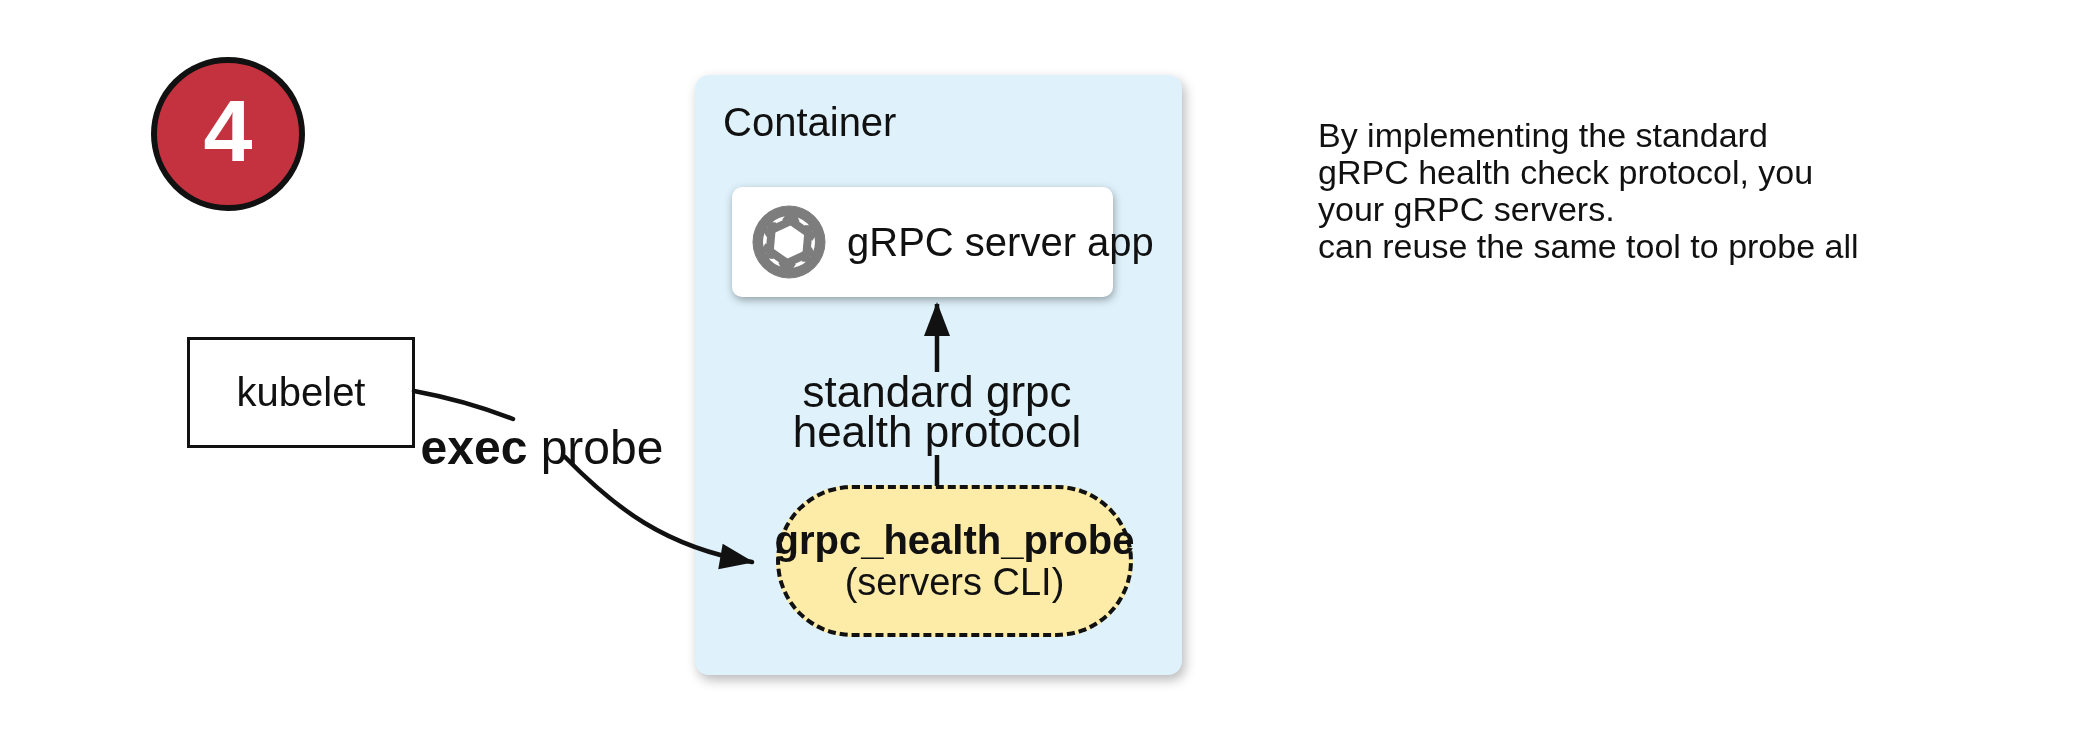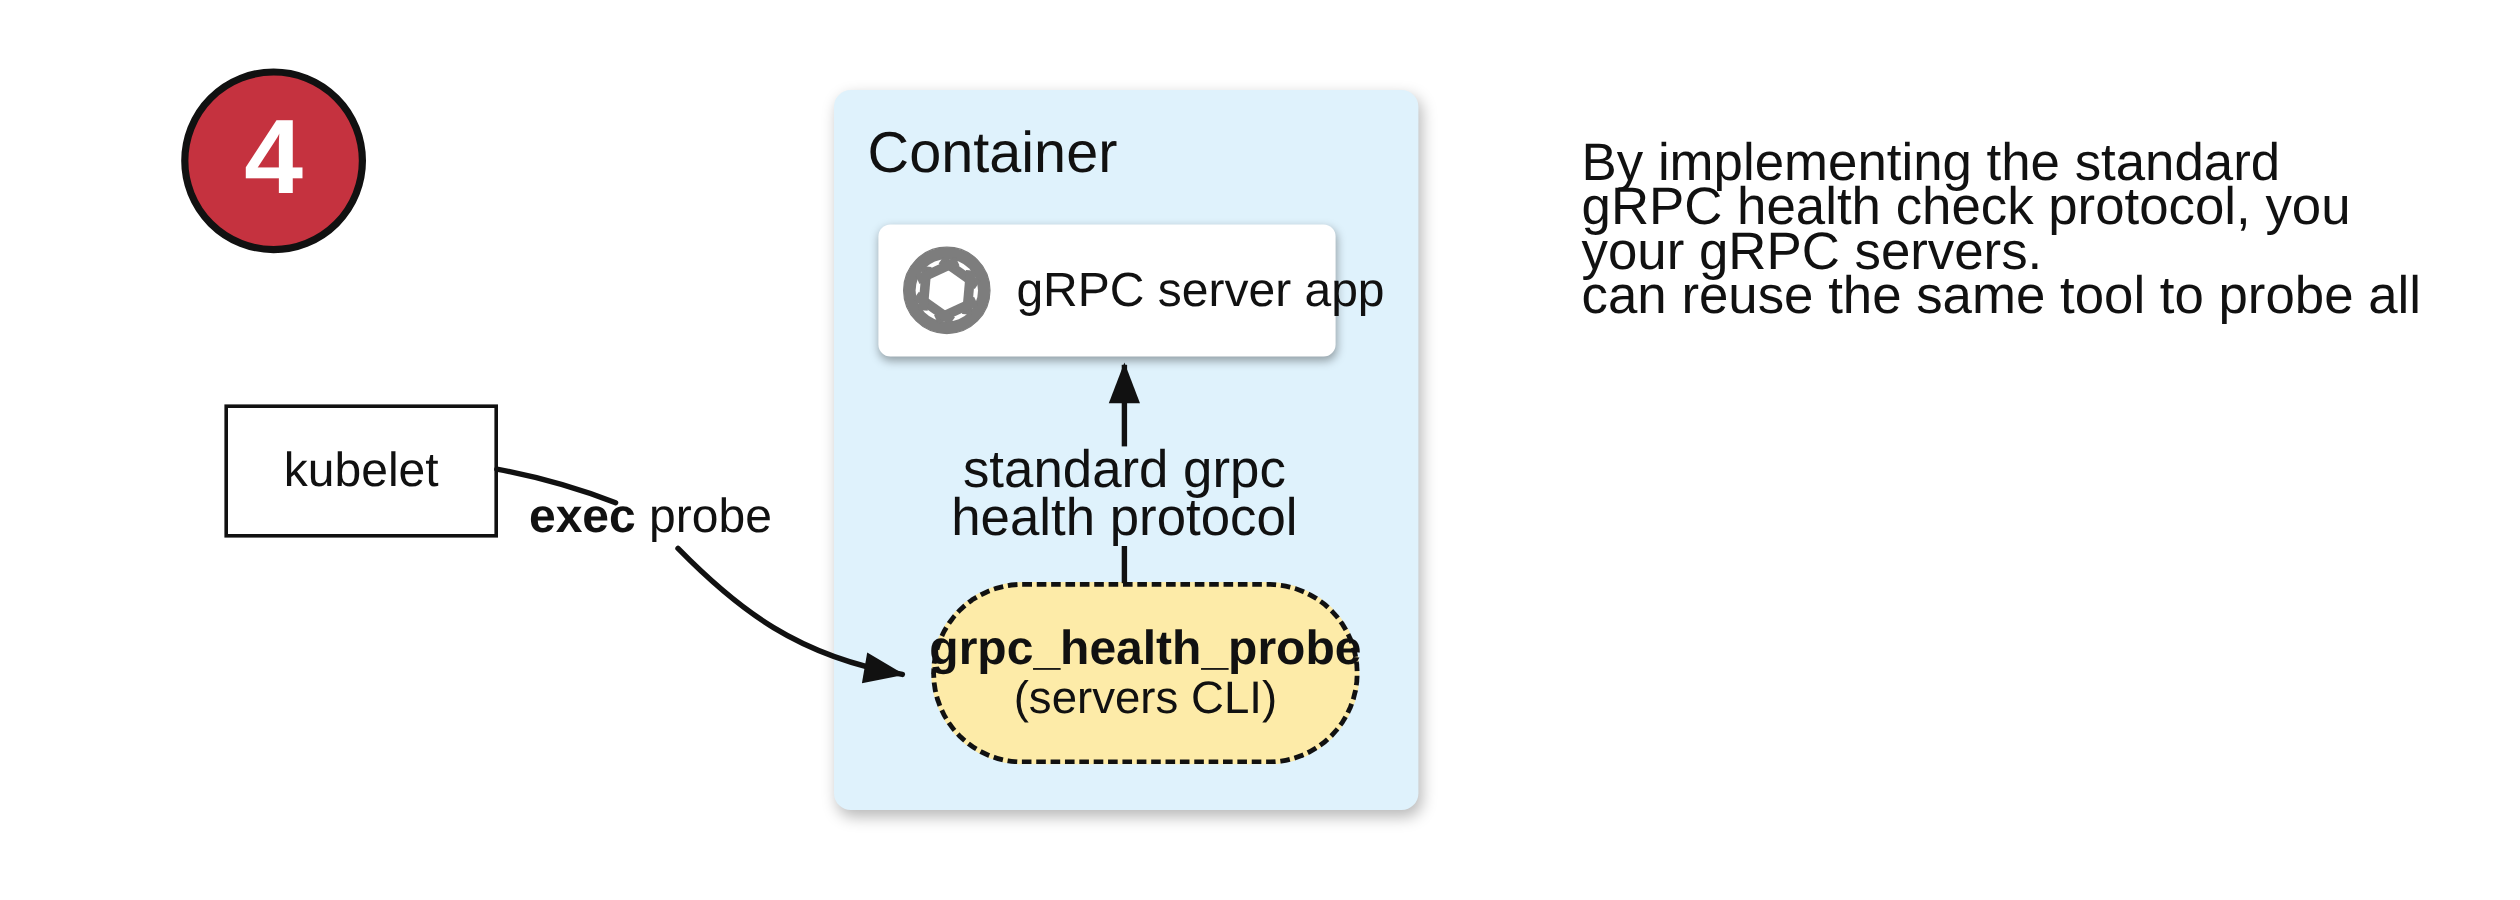--- a/index.html
+++ b/index.html
@@ -34,21 +34,21 @@
   }
 
   
   .container-box{
     left:695px; top:75px; width:487px; height:600px;
     background:var(--container-blue);
     border-radius:14px;
     box-shadow:3px 5px 12px rgba(0,0,0,0.28);
   }
   .container-title{
-    left:723px; top:100px; font-size:48px;
+    left:723px; top:100px; font-size:40px;
   }
 
   
   .server-box{
     left:732px; top:187px; width:381px; height:110px;
     background:#fff; border-radius:10px;
     box-shadow:1px 3px 8px rgba(0,0,0,0.35);
     display:flex; align-items:center;
     padding-left:20px; box-sizing:border-box;
   }
@@ -69,28 +69,28 @@
     border-radius:76px;
     box-sizing:border-box;
     display:flex; flex-direction:column; align-items:center; justify-content:center;
     text-align:center; line-height:42px;
   }
   .probe-name{font-size:40px; font-weight:bold;}
   .probe-sub{font-size:38px;}
 
   
   .exec-label{
-    left:412px; top:408px; width:260px;
-    text-align:center; font-size:40px; white-space:nowrap;
+    left:412px; top:420px; width:260px;
+    text-align:center; font-size:48px; white-space:nowrap;
   }
   .exec-label .b{font-weight:bold;}
 
   
   .note{
-    left:1318px; top:117px; font-size:44px; line-height:37px; white-space:nowrap;
+    left:1318px; top:117px; font-size:34px; line-height:37px; white-space:nowrap;
   }
 
   svg.overlay{position:absolute; left:0; top:0; pointer-events:none;}
 </style>
 </head>
 <body style="--badge-red: #C5323F; --container-blue: #DFF2FC; --probe-yellow: #FDEBA8; --icon-gray: #7D7D7D; --ink: #111111;">
 
 <div class="abs badge">
   <span>4</span>
 </div>

